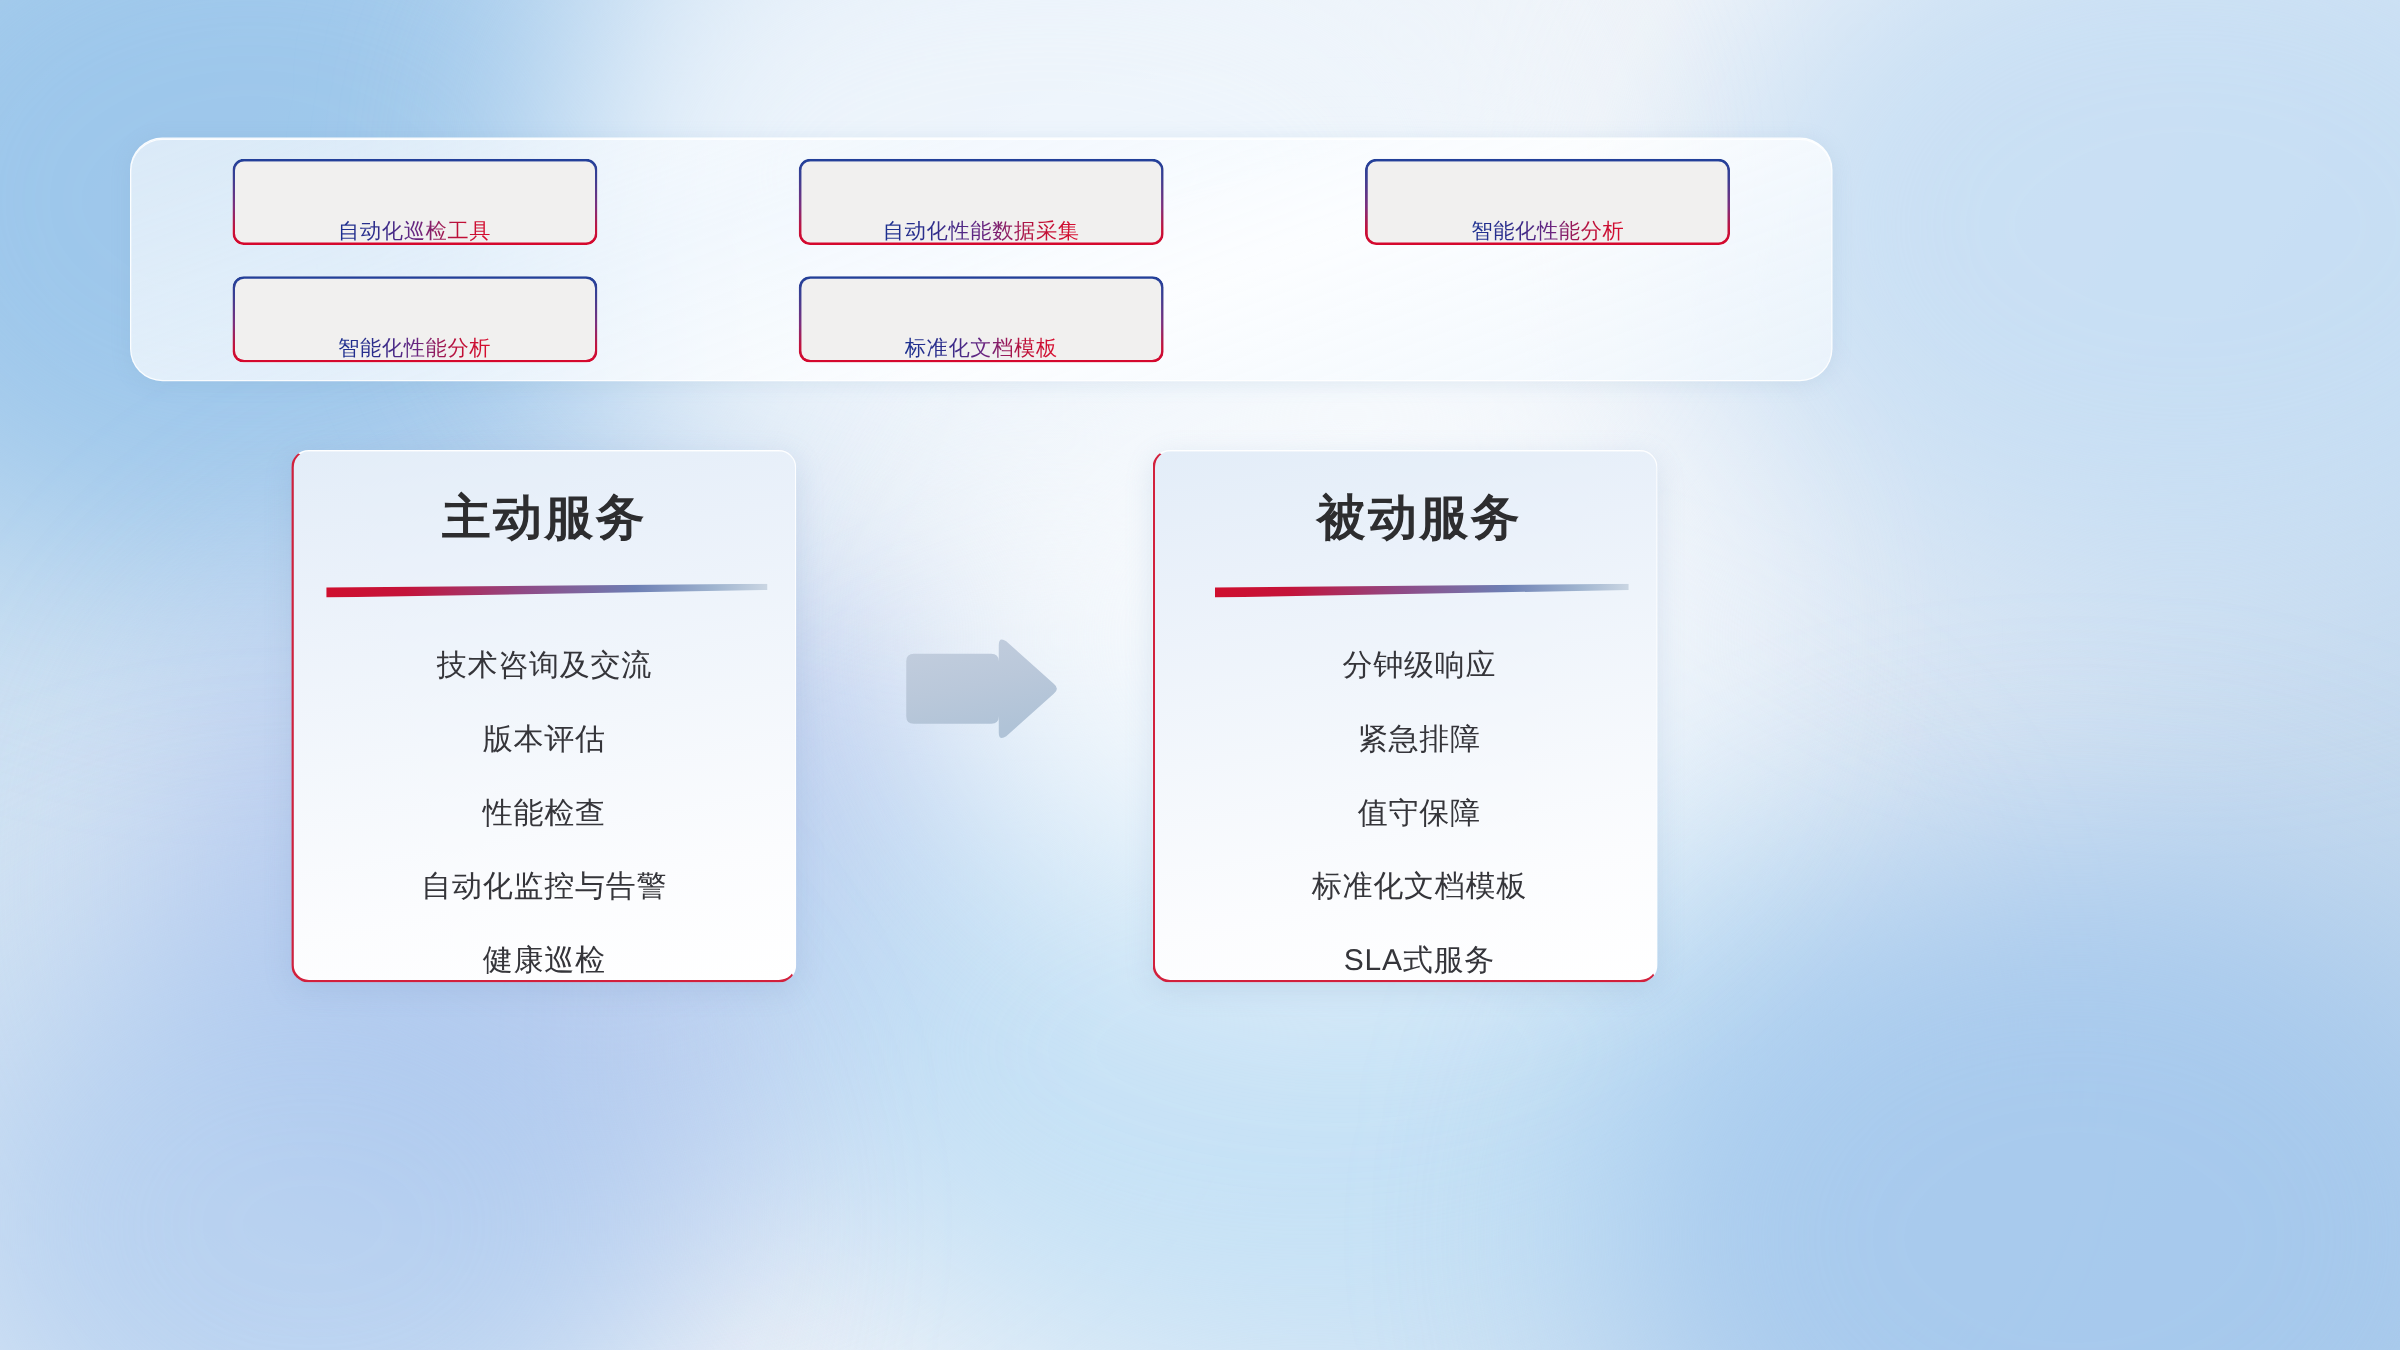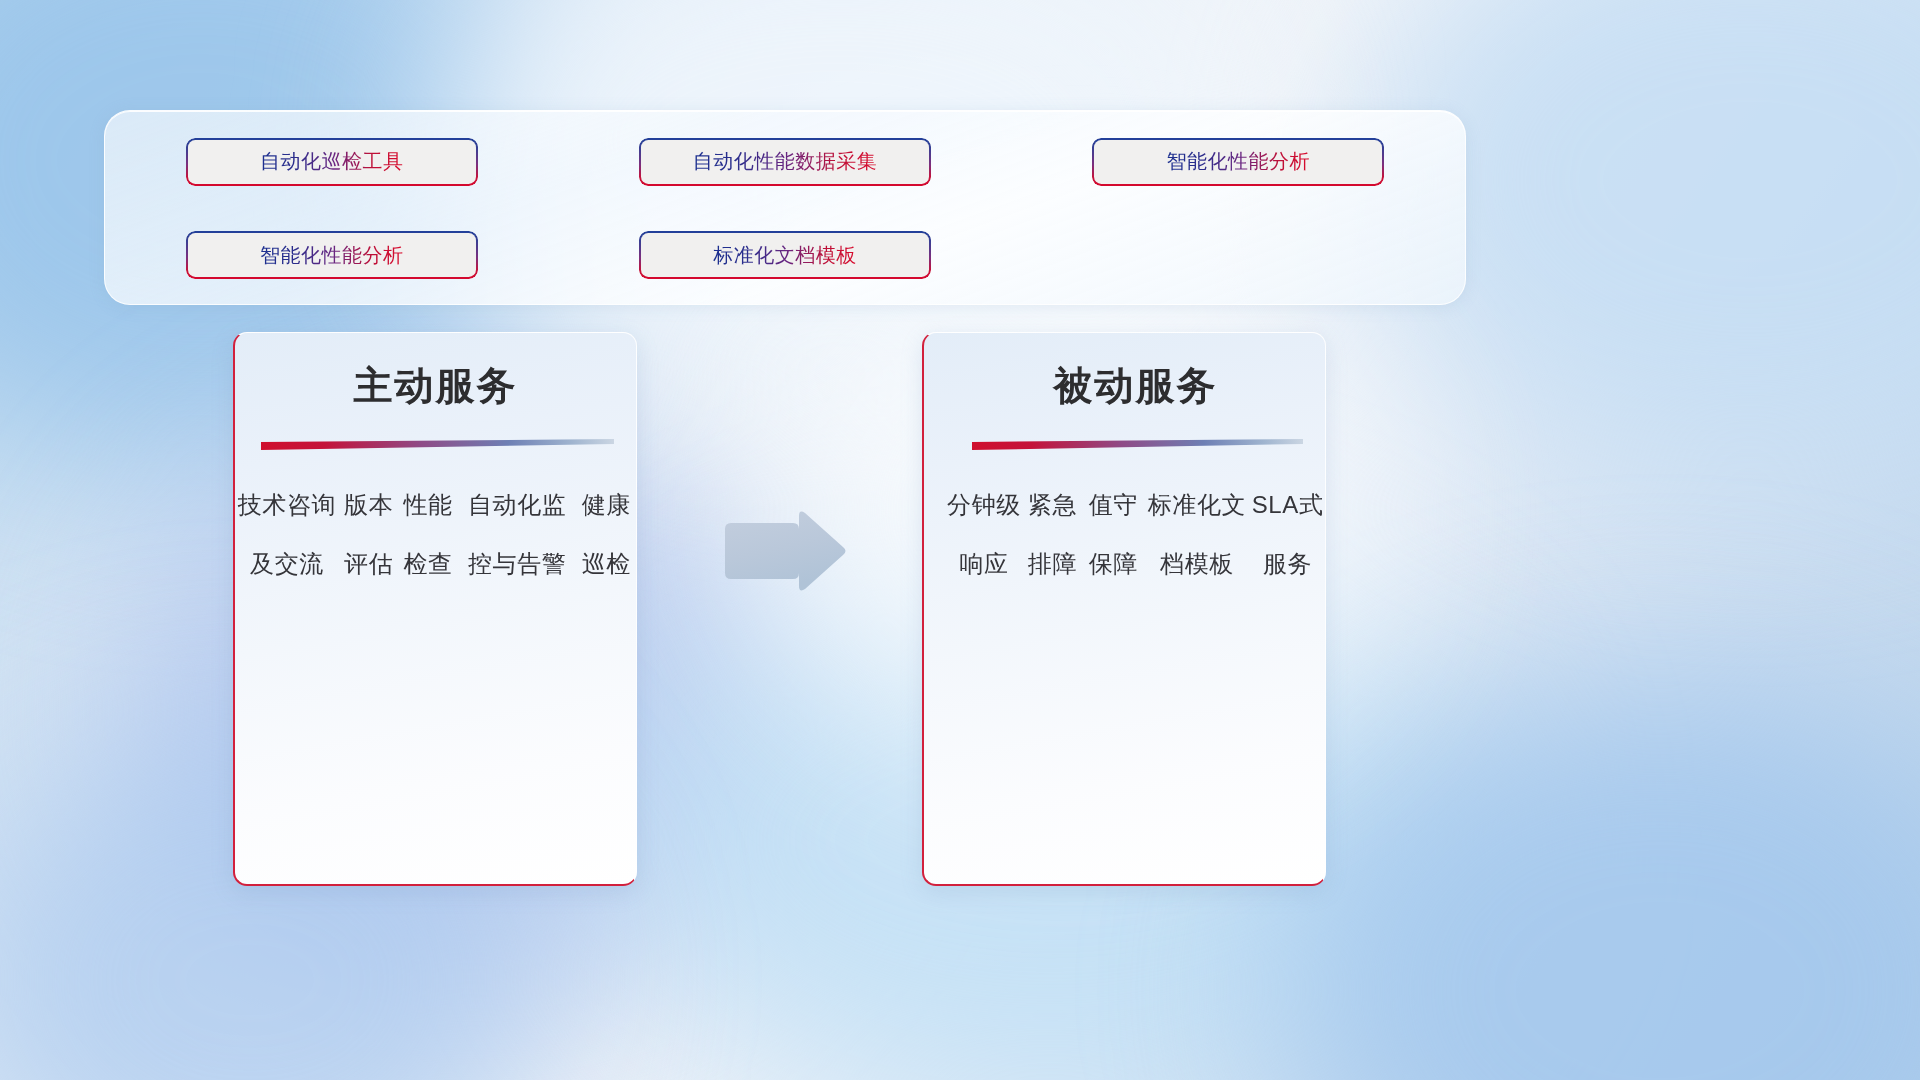--- a/index.html
+++ b/index.html
@@ -36,25 +36,25 @@
     box-shadow:0 2px 16px rgba(120,155,195,.16), inset 0 1px 0 rgba(255,255,255,.9);
     display:grid;
     grid-template-columns:repeat(3,1fr);
     grid-template-rows:repeat(2,1fr);
     align-items:center;
     justify-items:center;
     padding:4px 0 2px 0;
   }
   .chip {
     position:relative;
-    width:292px; height:48px;
+    width:292px; height:69px;
     border-radius:9px;
     background:#f1f0ef;
-    display:flex; align-items:center; justify-content:center;
-    font-size:20px; letter-spacing:.5px;
+    display:flex; align-items:flex-end; justify-content:center;
+    font-size:17px; letter-spacing:.5px;
   }
   
   .chip::before{
     content:"";
     position:absolute; inset:0;
     border-radius:9px;
     padding:1.7px;
     background:linear-gradient(180deg,#21409a 0%, #3a3f93 22%, #7b2f7e 55%, #c5113a 82%, #d6072c 100%);
     -webkit-mask:linear-gradient(#000 0 0) content-box, linear-gradient(#000 0 0);
     -webkit-mask-composite:xor;
@@ -66,21 +66,21 @@
     position:relative;
     background:linear-gradient(90deg,#1b2f8f 0%, #2b2d8c 24%, #6a2580 52%, #bd1038 78%, #d90b2c 100%);
     -webkit-background-clip:text;
             background-clip:text;
     color:transparent;
     white-space:nowrap;
   }
 
   
   .card {
-    position:absolute; top:332px; width:404px; height:554px;
+    position:absolute; top:360px; width:404px; height:426px;
     border-radius:14px;
     background:linear-gradient(170deg,#e3edf8 0%, #eaf1fa 22%, #f3f7fc 52%, #fbfcfe 78%, #ffffff 100%);
     border:1px solid rgba(255,255,255,.9);
     border-left:2px solid #d2203c;
     border-bottom:2px solid #d2203c;
     box-shadow:0 6px 22px rgba(110,145,190,.18);
     overflow:hidden;
   }
   #card-proactive { left:233px; }
   #card-reactive  { left:922px;padding-left:22px; }
@@ -91,21 +91,21 @@
     font-weight:bold;
     color:#2d2d2f;
     letter-spacing:2px;
     margin-top:26px;
   }
   .divider-wrap{ position:relative; height:18px; margin:22px 22px 0 26px; }
   .divider{
     position:absolute; left:0; top:4px; width:100%; height:11px;
   }
 
-  .card-list { margin-top:22px; display:flex; }
+  .card-list { margin-top:22px; display:flex; flex-direction:column; }
   .card-list li{
     list-style:none;
     text-align:center;
     font-size:24px;
     color:#35353a;
     line-height:59px;
     letter-spacing:.6px;
   }
 
   

